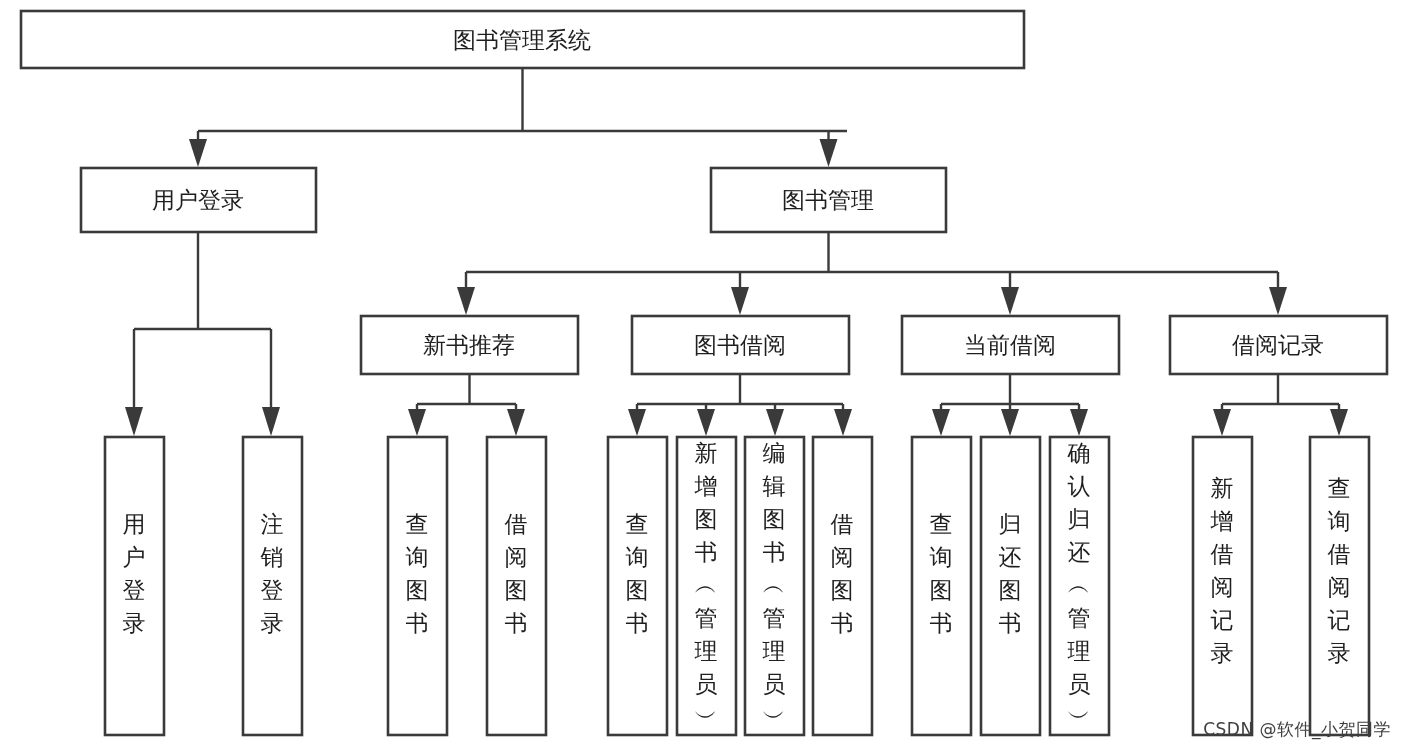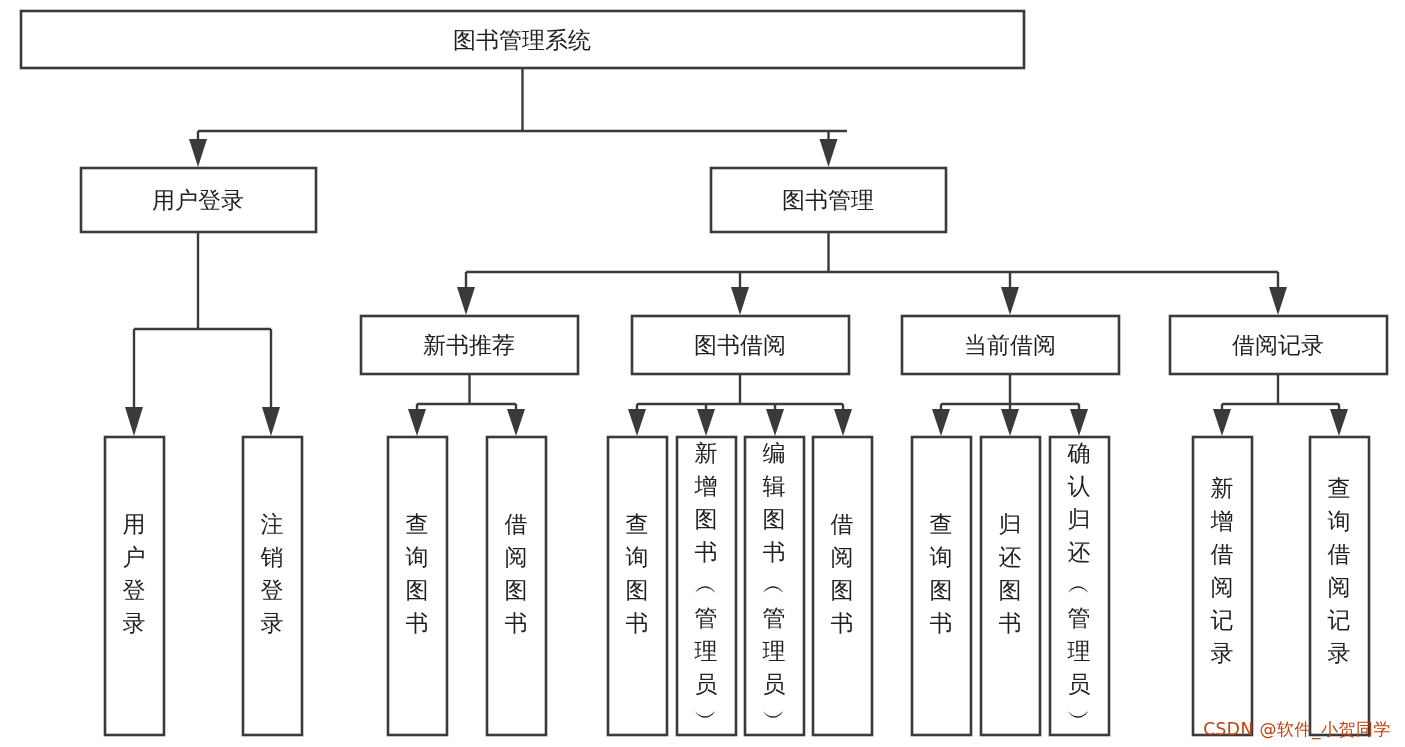--- a/index.html
+++ b/index.html
@@ -57,21 +57,21 @@
   }
   .leaf-label tspan {
     text-anchor: middle;
   }
   .watermark {
     position: absolute;
     right: 14px;
     bottom: 6px;
     font-family: "DejaVu Sans", "Liberation Sans", sans-serif;
     font-size: 17px;
-    color: #c2410c;
+    color: #404040;
     letter-spacing: 0.5px;
     white-space: nowrap;
     pointer-events: none;
   }
 </style>
 </head>
 <body>
 
 <div id="diagram-root">
 

